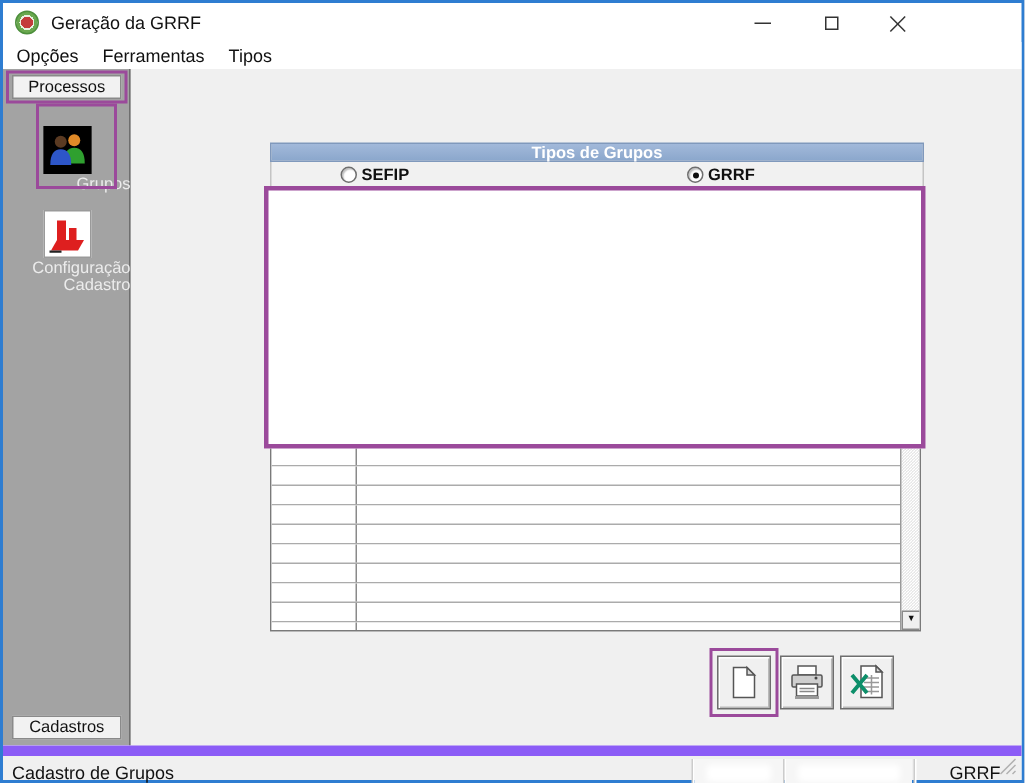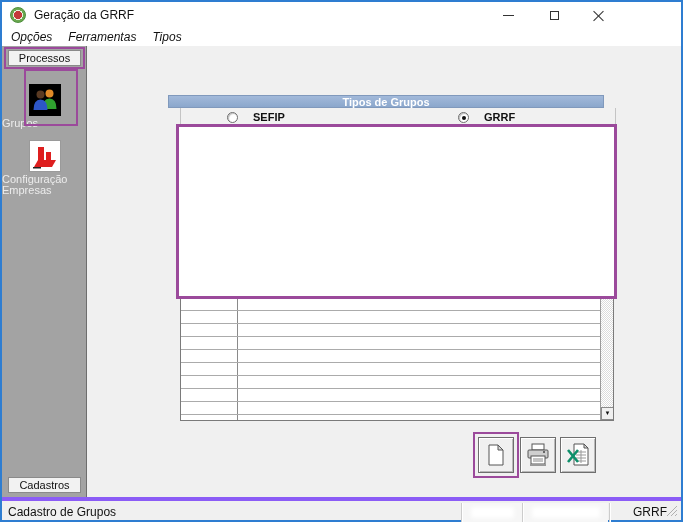--- a/index.html
+++ b/index.html
@@ -20,47 +20,47 @@
   .winctl{ position:absolute; top:0; width:45px; height:26px; display:flex; align-items:center; justify-content:center; }
   .winctl.min{ right:92px; } .winctl.max{ right:46px; } .winctl.close{ right:2px; }
   .glyph-min{ width:11px; height:1px; background:#333; }
   .glyph-max{ width:9px; height:9px; border:1px solid #333; }
   .glyph-close{ position:relative; width:11px; height:11px; }
   .glyph-close::before,.glyph-close::after{ content:""; position:absolute; left:5px; top:-1px; width:1px; height:14px; background:#333; }
   .glyph-close::before{ transform:rotate(45deg);} .glyph-close::after{ transform:rotate(-45deg);}
 
   
   .menubar{ position:absolute; left:2px; top:28px; width:679px; height:18px; background:#fff; display:flex; align-items:center; }
-  .menuitem{ font-size:12px; color:#111; padding:0 8px;font-style:italic; }
+  .menuitem{ font-size:12px; color:#111; padding:0 8px; }
   .menuitem:first-child{ padding-left:9px; }
 
   
   .content{ position:absolute; left:87px; top:46px; width:594px; height:451px; background:#f0f0f0; }
   .sidebar{ position:absolute; left:2px; top:46px; width:85px; height:451px; background:#a3a3a3; border-right:1px solid #6e6e6e; }
 
   .sidebtn{ position:absolute; left:6px; width:73px; height:16px; background:#f2f2f2;
     border:1px solid #8a8a8a; font-size:11px; color:#111; text-align:center; line-height:14px; }
   .sidebtn.cadastros{ top:4px; }
   .sidebtn.processos{ bottom:4px; }
 
-  .navitem{ position:absolute; left:0; width:85px; text-align:left; }
+  .navitem{ position:absolute; left:0; width:85px; text-align:right; }
   .navitem .ibox{ margin:0 auto; width:32px; height:32px; }
   .navitem .lbl{ margin-top:2px; font-size:11px; color:#ececec; line-height:11px; }
   .nav-grupos{ top:38px; }
   .nav-config{ top:94px; }
   .ibox.black{ background:#000; }
   .ibox.white{ background:#fff; border:1px solid #9a9a9a; }
 
   
-  .panel-title{ position:absolute; left:168px; top:95px; width:436px; height:13px;
+  .panel-title{ position:absolute; left:180px; top:95px; width:436px; height:13px;
     background:linear-gradient(#a2b9da,#8ba7cc); border:1px solid #8099bc;
     color:#fff; font-size:11px; font-weight:bold; text-align:center; line-height:12px; }
   .radiorow{ position:absolute; left:180px; top:108px; width:436px; height:19px;
     background:#f1f1f1; border:1px solid #c4c4c4; border-top:none; }
-  .radio{ position:absolute; top:3px; display:flex; align-items:flex-end; gap:15px; }
+  .radio{ position:absolute; top:3px; display:flex; align-items:flex-start; gap:3px; }
   .radio.sefip{ left:46px; } .radio.grrf{ left:277px; }
   .rcircle{ width:11px; height:11px; border-radius:50%; background:#fff; border:1px solid #6e6e6e;
     box-shadow: inset 1px 1px 1px rgba(0,0,0,.25); position:relative; }
   .radio.sel .rcircle::after{ content:""; position:absolute; left:3px; top:3px; width:4px; height:4px; border-radius:50%; background:#111; }
   .radio .rlbl{ font-size:11px; font-weight:bold; color:#111; }
 
   
   .grid{ position:absolute; left:180px; top:127px; width:434px; height:294px;
     background:#fff; border:1px solid #7a7a7a; overflow:hidden; }
   .ghead{ display:flex; height:14px; background:#d6cda3; border-bottom:1px solid #7a7a7a; }
@@ -86,21 +86,21 @@
   .sbtn.up{ top:0; } .sbtn.down{ bottom:0; }
   .sthumb{ position:absolute; left:0; top:14px; width:13px; height:16px; background:#f0f0f0; border:1px solid #8a8a8a; }
 
   
   .toolbtn{ position:absolute; top:437px; width:36px; height:36px; background:#f0f0f0;
     border:1px solid #6e6e6e; box-shadow: inset 1px 1px 0 #fff, inset -1px -1px 0 #b9b9b9;
     display:flex; align-items:center; justify-content:center; }
   .toolbtn.new{ left:478px; } .toolbtn.print{ left:520px; } .toolbtn.excel{ left:560px; }
 
   
-  .statusbar{ position:absolute; left:2px; top:497px; width:679px; height:23px; background:#f0f0f0; border-top:4px solid #8b5cf6; }
+  .statusbar{ position:absolute; left:2px; top:497px; width:679px; height:23px; background:#f0f0f0; border-top:7px solid #8b5cf6; }
   .sb-left{ position:absolute; left:6px; top:4px; font-size:12px; color:#111; }
   .sb-sep{ position:absolute; top:2px; width:1px; height:19px; background:#cccccc; box-shadow:1px 0 0 #fff; }
   .sb-panel{ position:absolute; top:2px; height:19px; background:#f6f6f6; overflow:hidden; }
   .sb-blur{ position:absolute; left:8px; top:4px; right:8px; height:11px; background:#fff; filter:blur(2px); border-radius:2px; }
   .sb-grrf{ position:absolute; left:631px; top:4px; font-size:12px; color:#111; }
   .sb-grip{ position:absolute; right:3px; bottom:3px; width:12px; height:12px; }
 
   
   .ann{ position:absolute; border:2px solid #9b4a9b; pointer-events:none; z-index:50; }
   .ann.cadastros{ left:4px; top:47px; width:81px; height:22px; }
@@ -153,21 +153,21 @@
 
     <div class="navitem nav-config">
       <div class="ibox white">
         <svg width="30" height="30" viewBox="0 0 30 30">
           <rect x="8" y="6" width="6" height="14" fill="#de1f1f"></rect>
           <rect x="16" y="11" width="5" height="9" fill="#de1f1f"></rect>
           <polygon points="4,26 22,26 26,19 8,19" fill="#de1f1f"></polygon>
           <rect x="3" y="26" width="8" height="1.5" fill="#222"></rect>
         </svg>
       </div>
-      <div class="lbl">Configuração Empresas</div>
+      <div class="lbl">Configuração Cadastro</div>
     </div>
 
     <div class="sidebtn processos">Cadastros</div>
   </div>
 
   <div class="panel-title">Tipos de Grupos</div>
   <div class="radiorow">
     <div class="radio sefip">
       <div class="rcircle"></div>
       <div class="rlbl">SEFIP</div>

